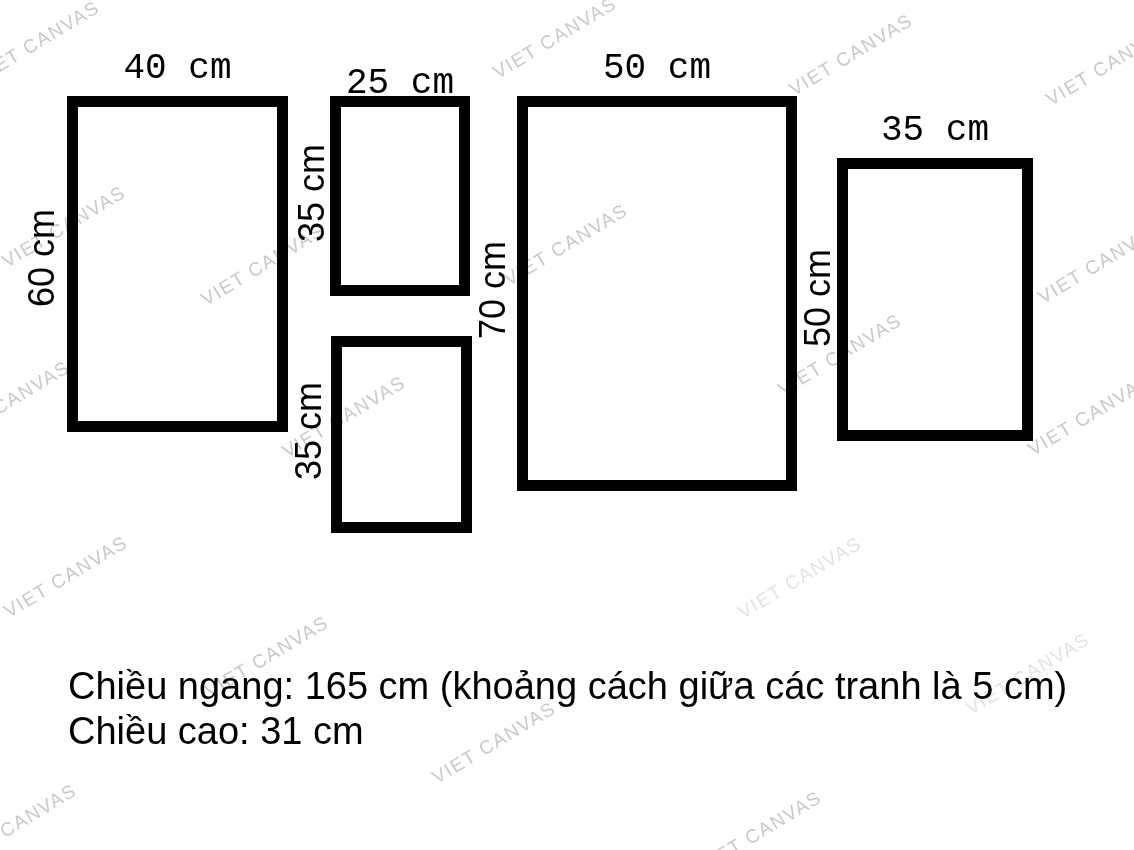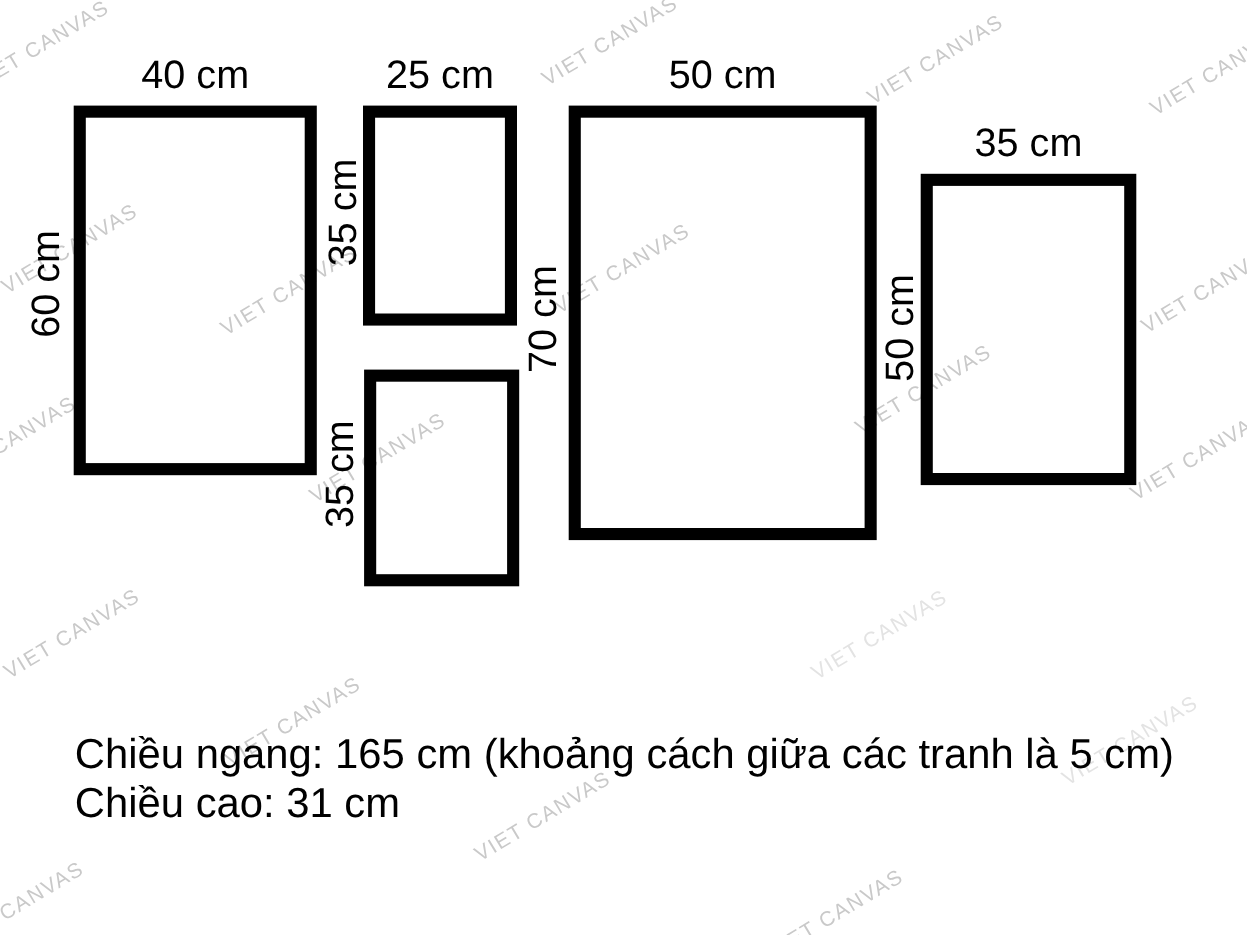--- a/index.html
+++ b/index.html
@@ -26,20 +26,21 @@
     box-sizing:border-box;
     border:11px solid #000;
     background:transparent;
   }
   .dim-top{
     position:absolute;
     transform:translate(-50%,-100%);
     font-size:36px;
     color:#000;
     white-space:nowrap;
+    font-family:Liberation Mono, monospace;
   }
   .dim-side{
     position:absolute;
     transform:translate(-50%,-50%) rotate(-90deg);
     font-size:36px;
     color:#000;
     white-space:nowrap;
   }
   .notes{
     position:absolute;
@@ -72,21 +73,21 @@
       <span class="wm faint" style="left: 1028px; top: 674px;">VIET CANVAS</span>
       <span class="wm" style="left: 494px; top: 743px;">VIET CANVAS</span>
       <span class="wm" style="left: 15px; top: 825px;">VIET CANVAS</span>
       <span class="wm" style="left: 760px; top: 832px;">VIET CANVAS</span>
     </div>
   <div class="layer" id="frames">
       <div class="frame" style="left: 67px; top: 96px; width: 221px; height: 336px;"></div>
       <div class="dim-top" style="left: 177.5px; top: 89px;">40 cm</div>
       <div class="dim-side" style="left: 42px; top: 258px;">60 cm</div>
       <div class="frame" style="left: 330px; top: 96px; width: 140px; height: 200px;"></div>
-      <div class="dim-top" style="left: 400px; top: 89px;">25 cm</div>
+      <div class="dim-top" style="left: 400px; top: 104px;">25 cm</div>
       <div class="dim-side" style="left: 312px; top: 193px;">35 cm</div>
       <div class="frame" style="left: 331px; top: 336px; width: 141px; height: 197px;"></div>
       <div class="dim-side" style="left: 309px; top: 431px;">35 cm</div>
       <div class="frame" style="left: 517px; top: 96px; width: 280px; height: 395px;"></div>
       <div class="dim-top" style="left: 657px; top: 89px;">50 cm</div>
       <div class="dim-side" style="left: 493px; top: 290px;">70 cm</div>
       <div class="frame" style="left: 837px; top: 158px; width: 196px; height: 283px;"></div>
       <div class="dim-top" style="left: 935px; top: 151px;">35 cm</div>
       <div class="dim-side" style="left: 818px; top: 298px;">50 cm</div>
     </div>

